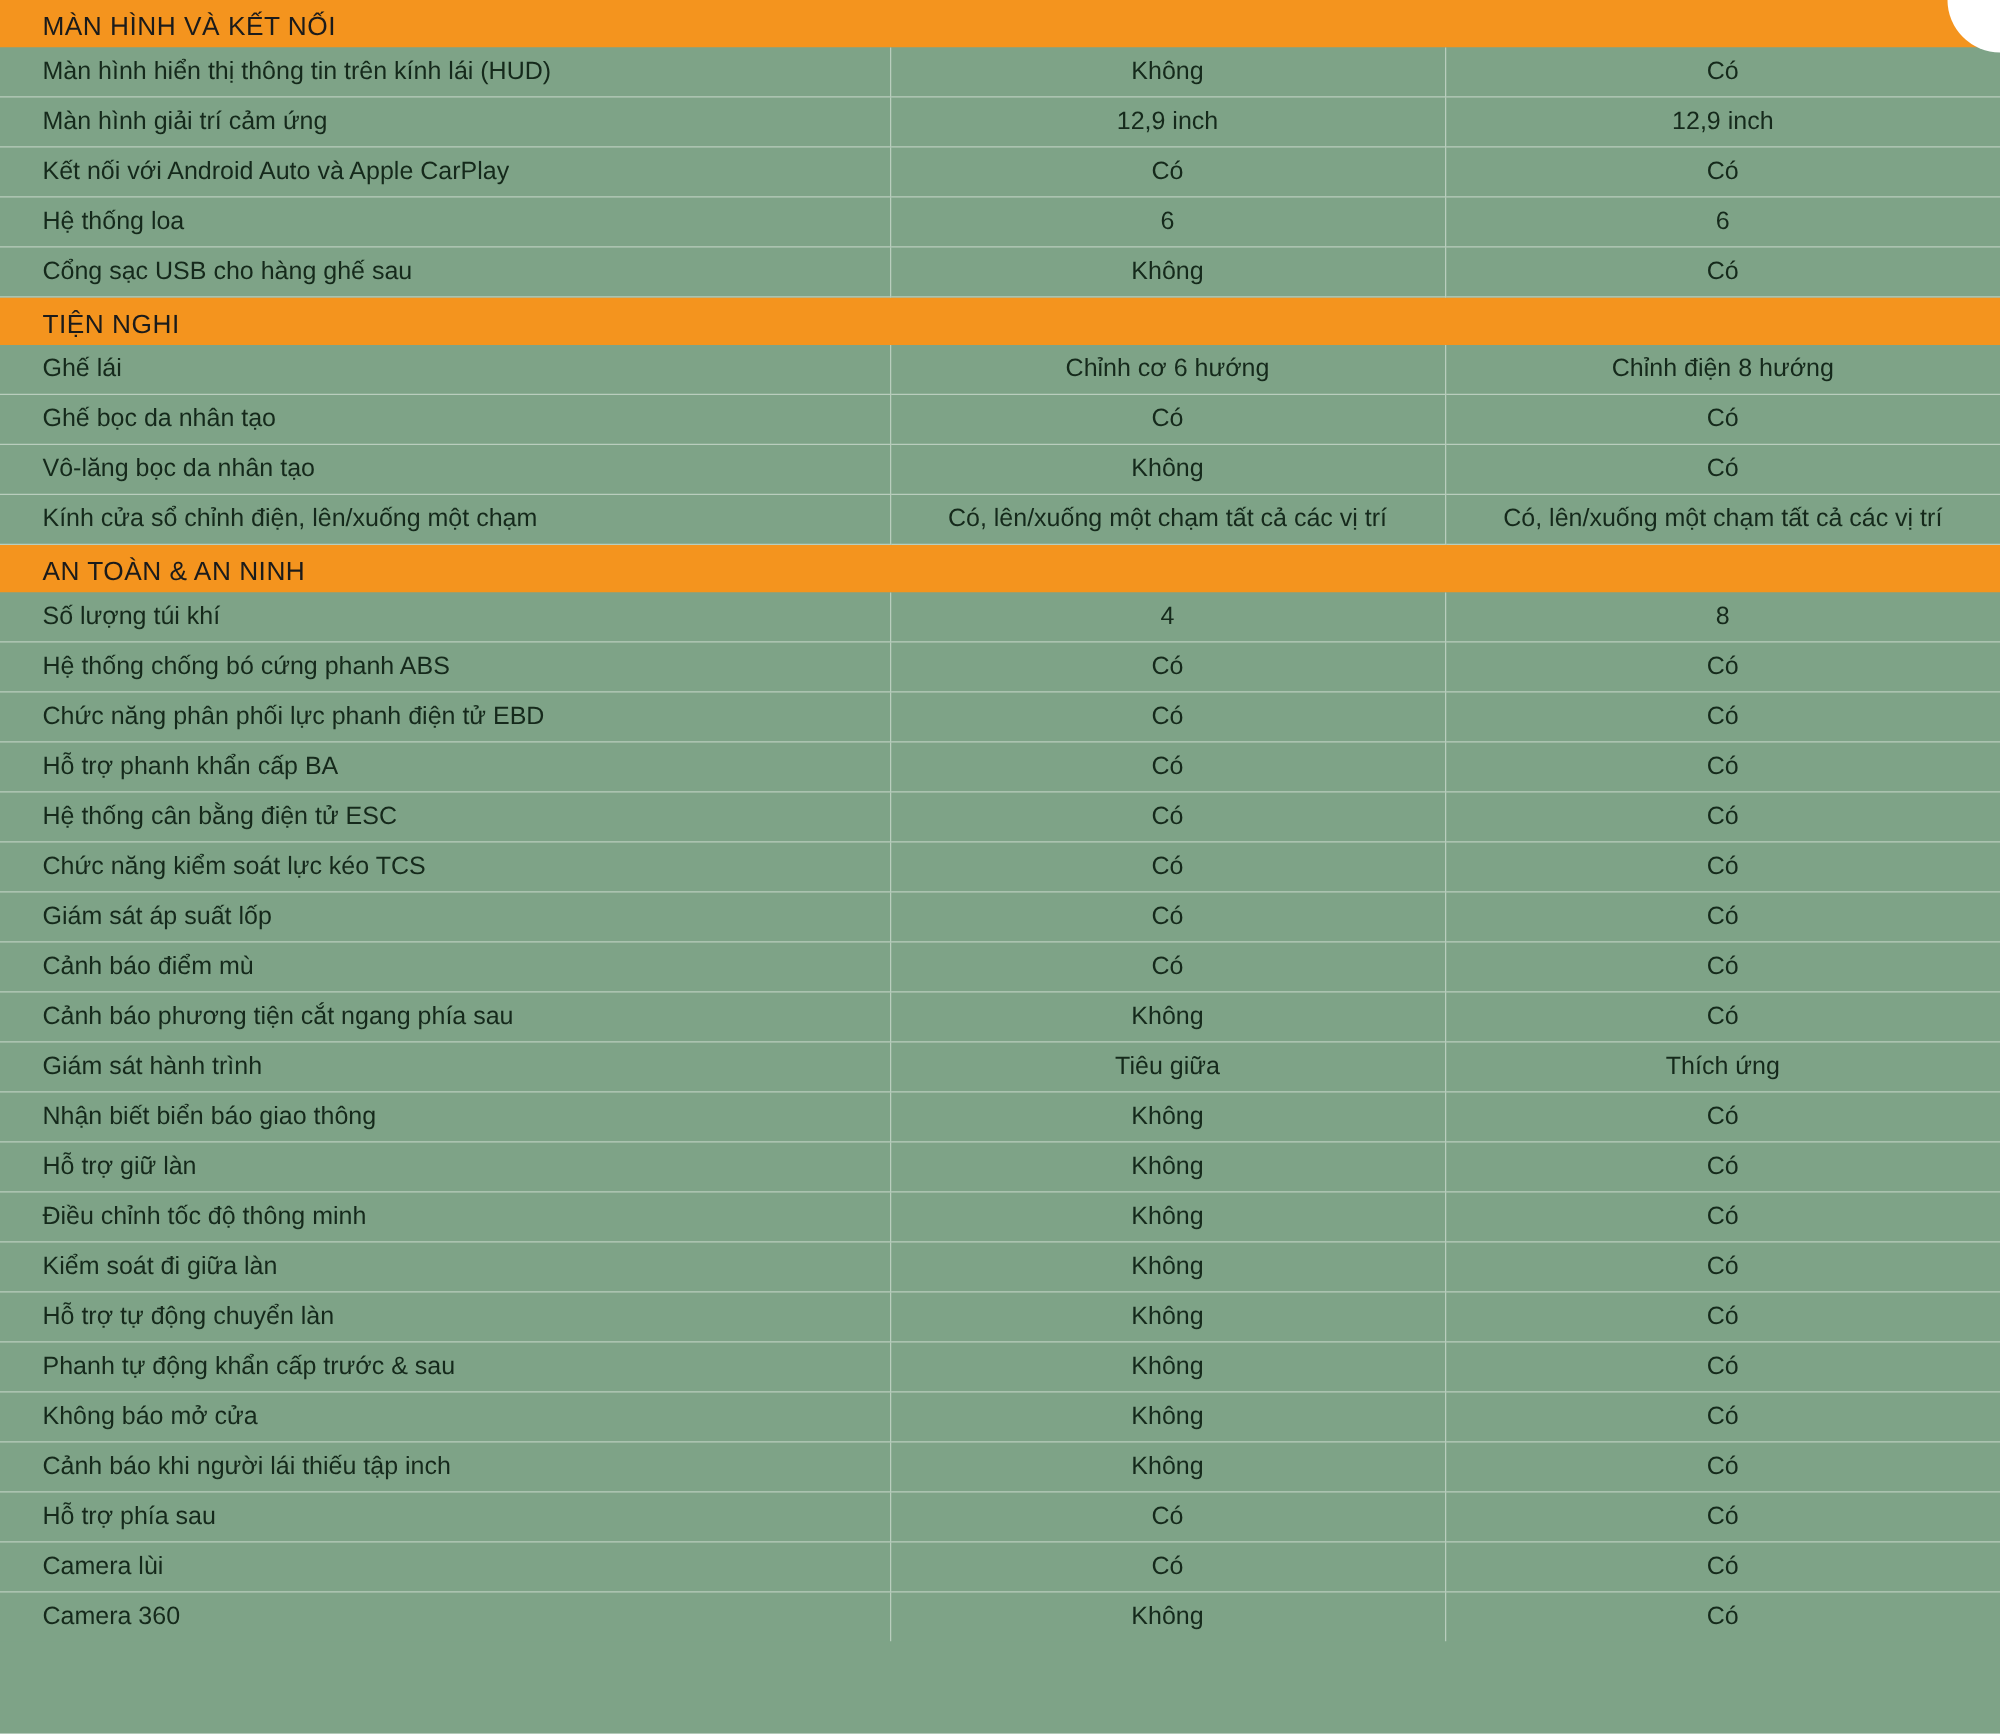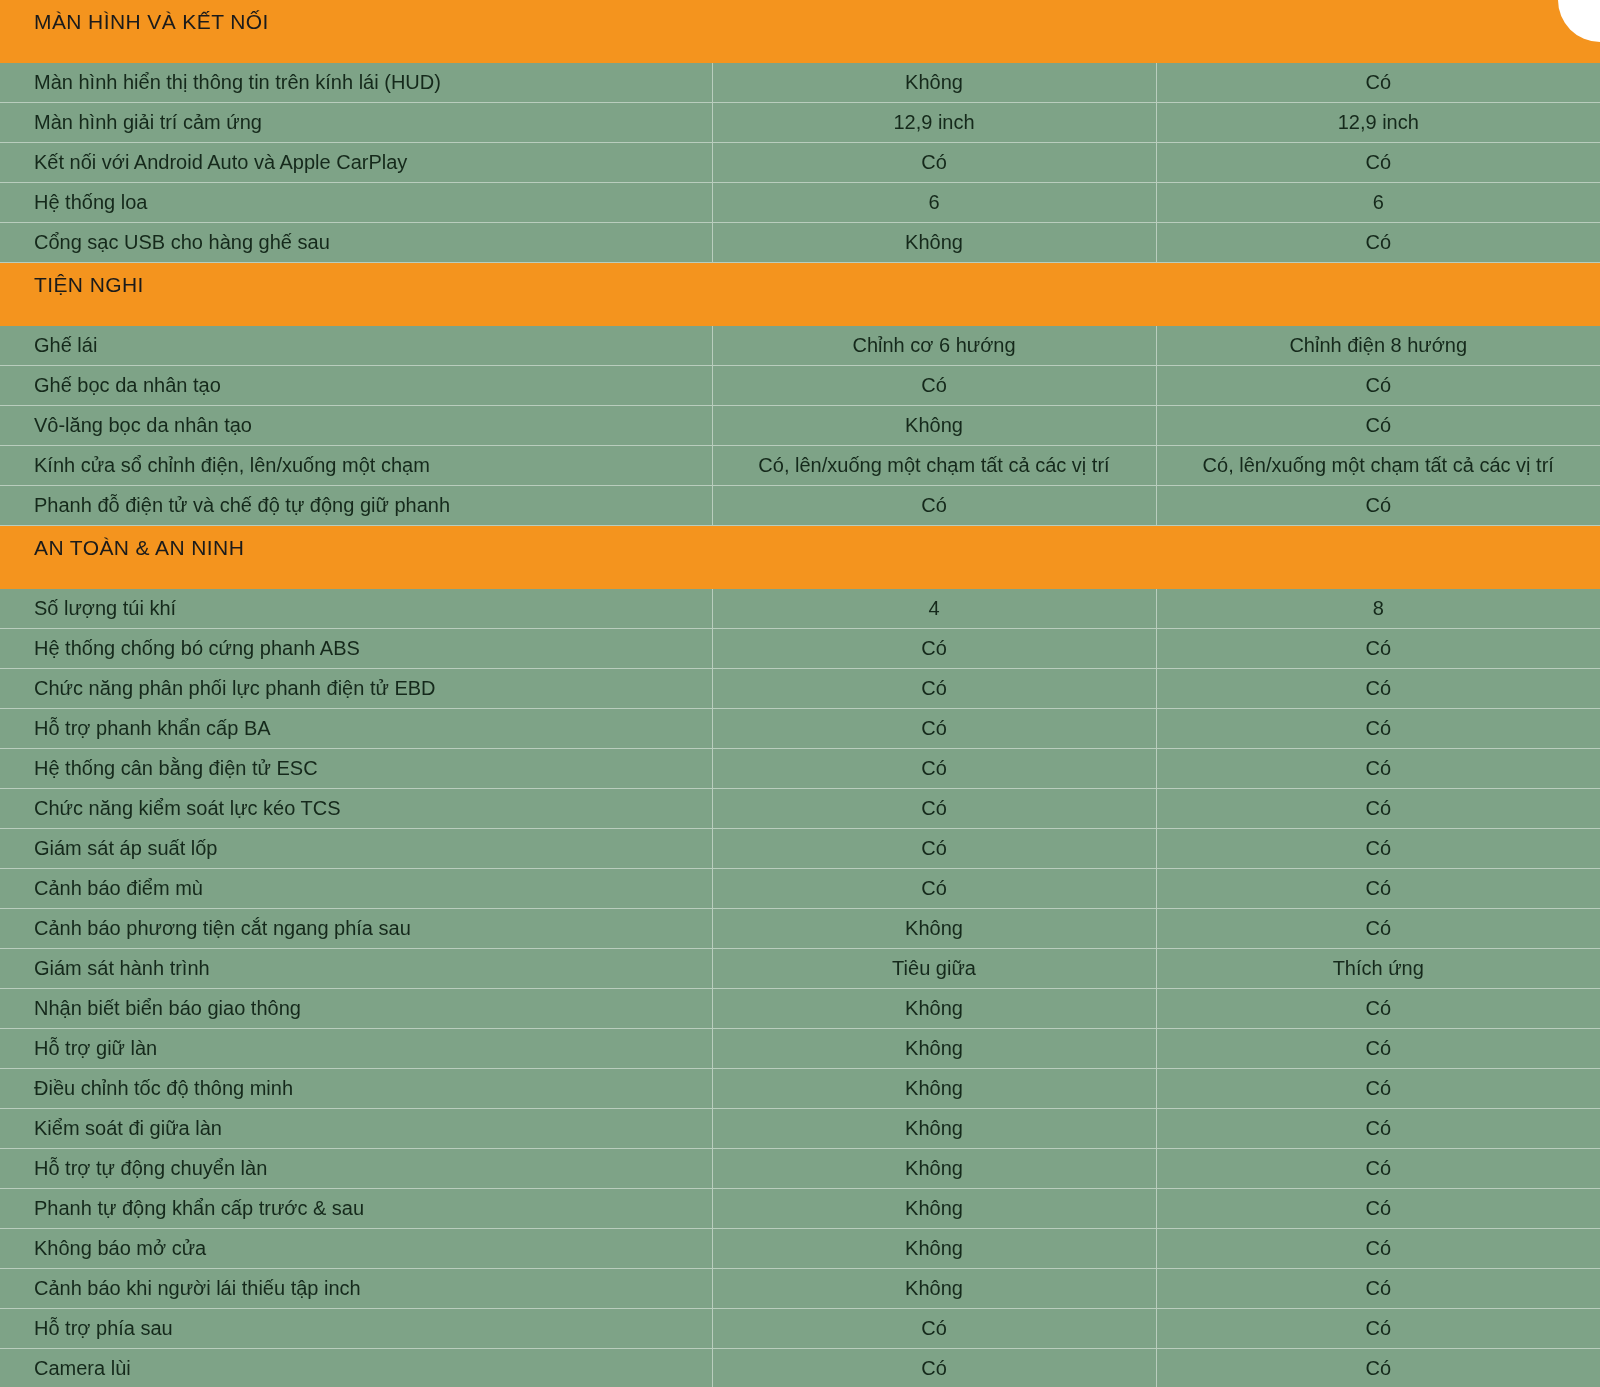--- a/index.html
+++ b/index.html
@@ -37,21 +37,21 @@
   }
   table.spec col.c-label { width: 712px; }
   table.spec col.c-v1 { width: 444px; }
   table.spec col.c-v2 { width: 444px; }
 
   tr.section td {
     background: #f4941e;
     color: #1b1b1b;
     font-size: 21px;
     letter-spacing: 0.4px;
-    padding: 7px 0 26px 34px;
+    padding: 7px 0 1px 34px;
     border: none;
     height: 30px;
     vertical-align: middle;
   }
   tr.section td.blank {
     padding: 0;
   }
   tr.row td {
     border-bottom: 1px solid #b9cdbd;
     border-right: 1px solid #b9cdbd;
@@ -140,25 +140,20 @@
         <tr class="row">
           <td class="label">Vô-lăng bọc da nhân tạo</td>
           <td class="val">Không</td>
           <td class="val last">Có</td>
         </tr>
         <tr class="row">
           <td class="label">Kính cửa sổ chỉnh điện, lên/xuống một chạm</td>
           <td class="val small">Có, lên/xuống một chạm tất cả các vị trí</td>
           <td class="val last small">Có, lên/xuống một chạm tất cả các vị trí</td>
         </tr>
-        <tr class="row">
-          <td class="label">Phanh đỗ điện tử và chế độ tự động giữ phanh</td>
-          <td class="val">Có</td>
-          <td class="val last">Có</td>
-        </tr>
         <tr class="section">
           <td>AN TOÀN &amp; AN NINH</td>
           <td class="blank"></td>
           <td class="blank"></td>
         </tr>
         <tr class="row">
           <td class="label">Số lượng túi khí</td>
           <td class="val">4</td>
           <td class="val last">8</td>
         </tr>

